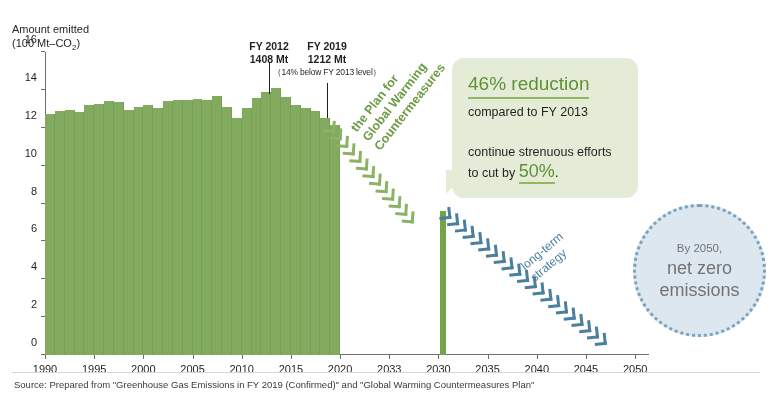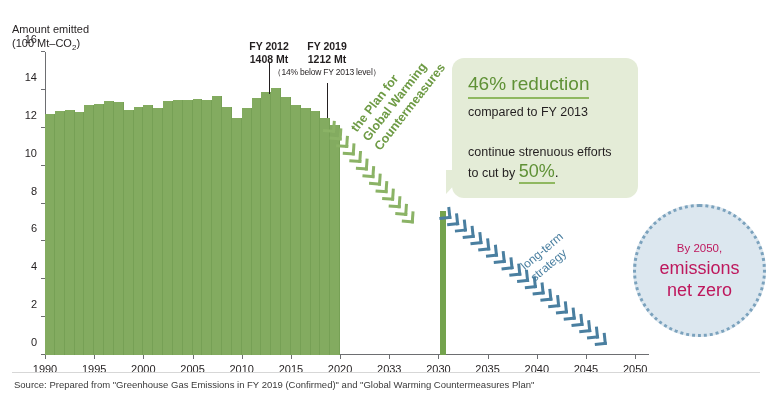--- a/index.html
+++ b/index.html
@@ -83,21 +83,21 @@
     border-left:0 solid transparent;border-top:24px solid #e4ecd7;
     border-right:22px solid transparent;
   }
 
   
   .circle{
     position:absolute;left:633px;top:204px;width:133px;height:133px;
     border-radius:50%;background:#dce7ef;
     border:3px dotted #7ba2bd;box-sizing:border-box;
     display:flex;flex-direction:column;align-items:center;justify-content:center;
-    text-align:center;color:#be185d;
+    text-align:center;color:#737373;
   }
   .circle .c1{font-size:11.5px;line-height:14px;margin-bottom:2px;}
   .circle .c2{font-size:18px;line-height:22px;font-weight:normal;}
 
   
   .rule{position:absolute;left:12px;right:12px;top:372px;height:1px;background:#d7d7d7;}
   .source{position:absolute;left:14px;top:379px;font-size:9.5px;color:#3a3a3a;white-space:nowrap;}
 </style>
 </head>
 <body>
@@ -259,19 +259,19 @@
     <div class="big">46% reduction</div>
     <div class="l2">compared to FY 2013</div>
     <div class="l3">
       <span>continue strenuous efforts</span><br>
       <span>to cut by </span><span class="pct">50%</span><span class="dot">.</span>
     </div>
   </div>
 
   <div class="circle">
     <div class="c1">By 2050,</div>
+    <div class="c2">net zero</div>
     <div class="c2">emissions</div>
-    <div class="c2">net zero</div>
   </div>
 
   <div class="rule"></div>
   <div class="source">Source: Prepared from "Greenhouse Gas Emissions in FY 2019 (Confirmed)" and "Global Warming Countermeasures Plan"</div>
 </div>
 
 </body></html>

